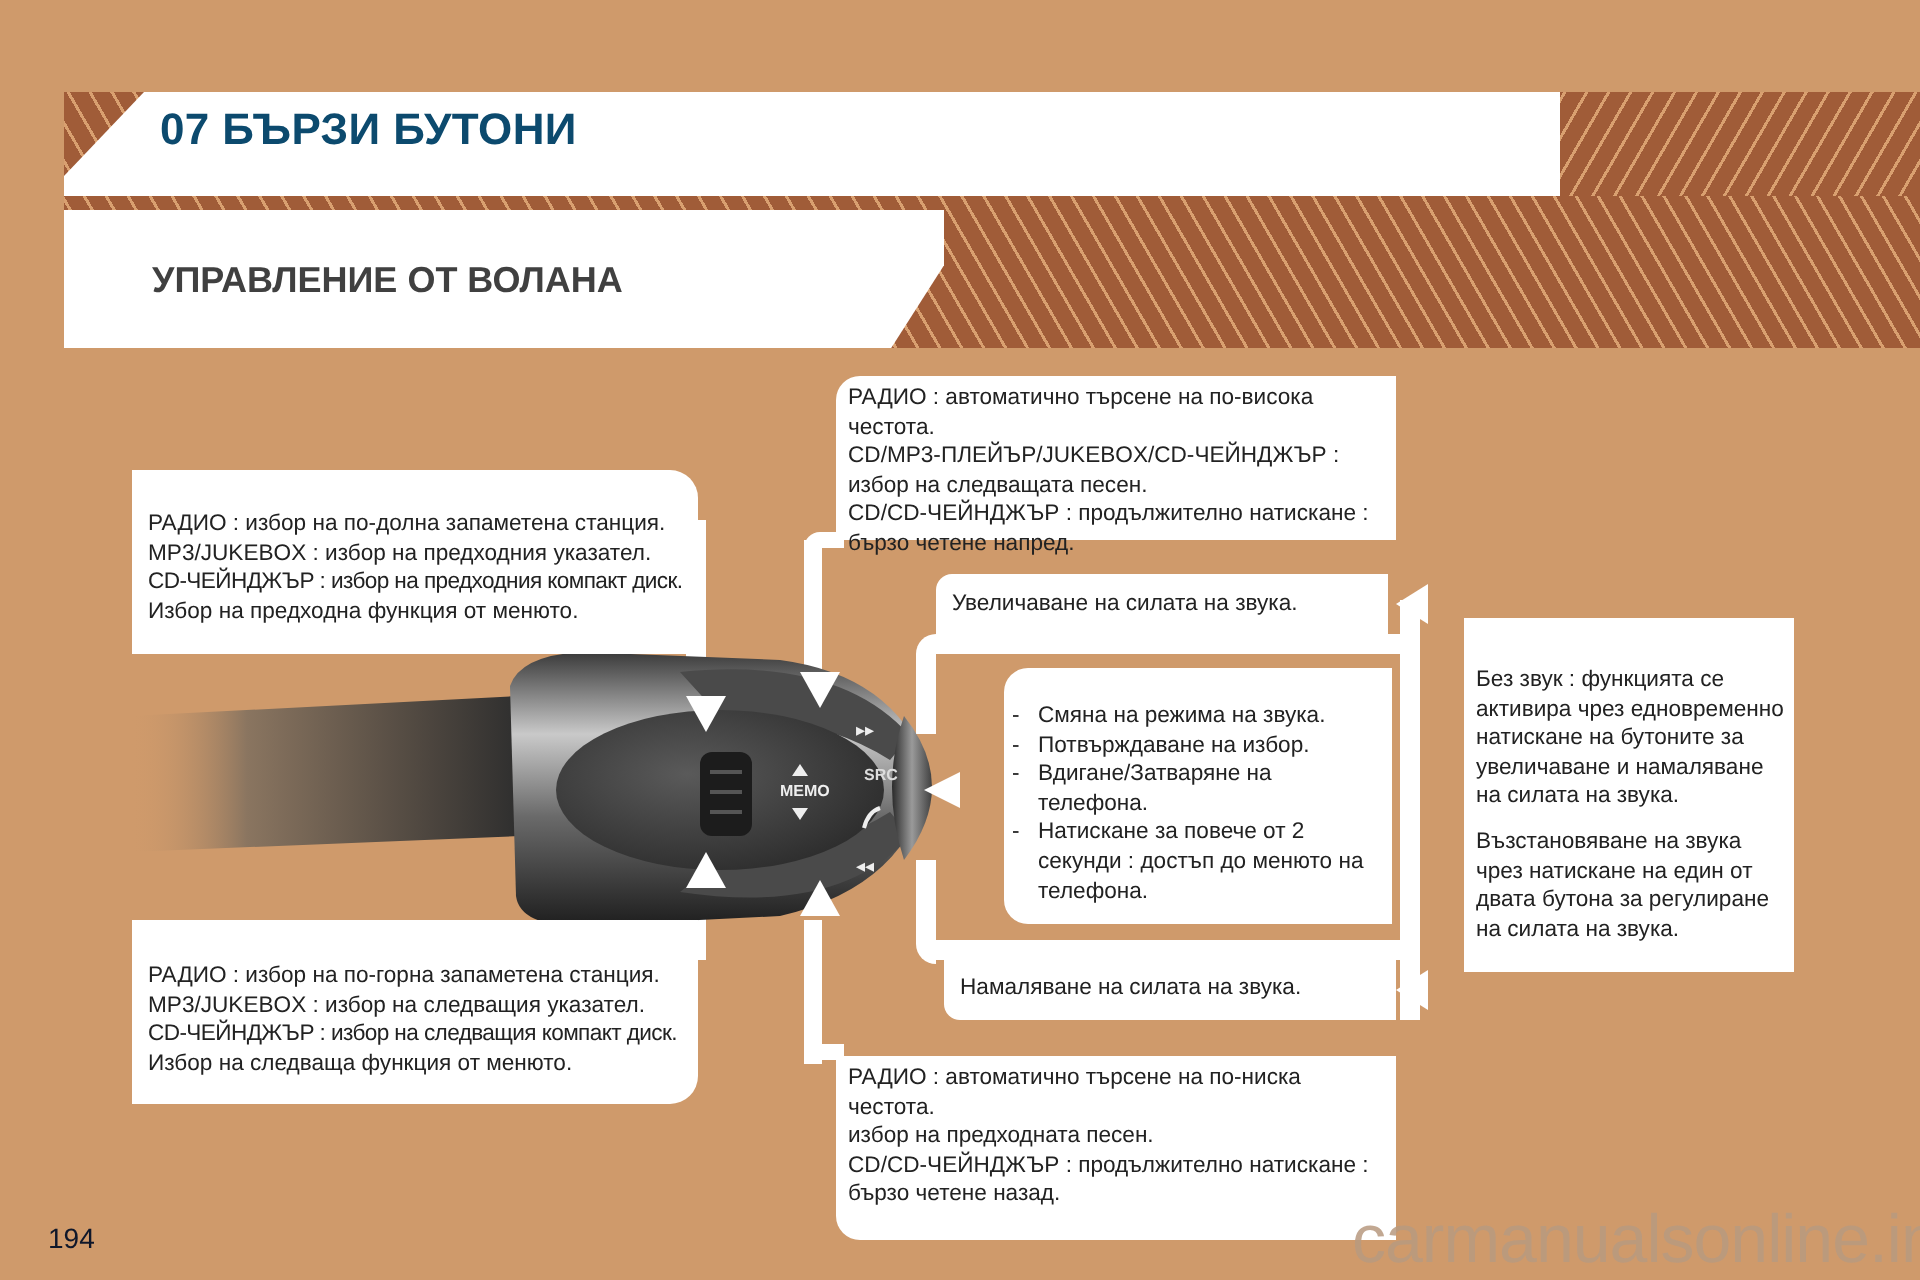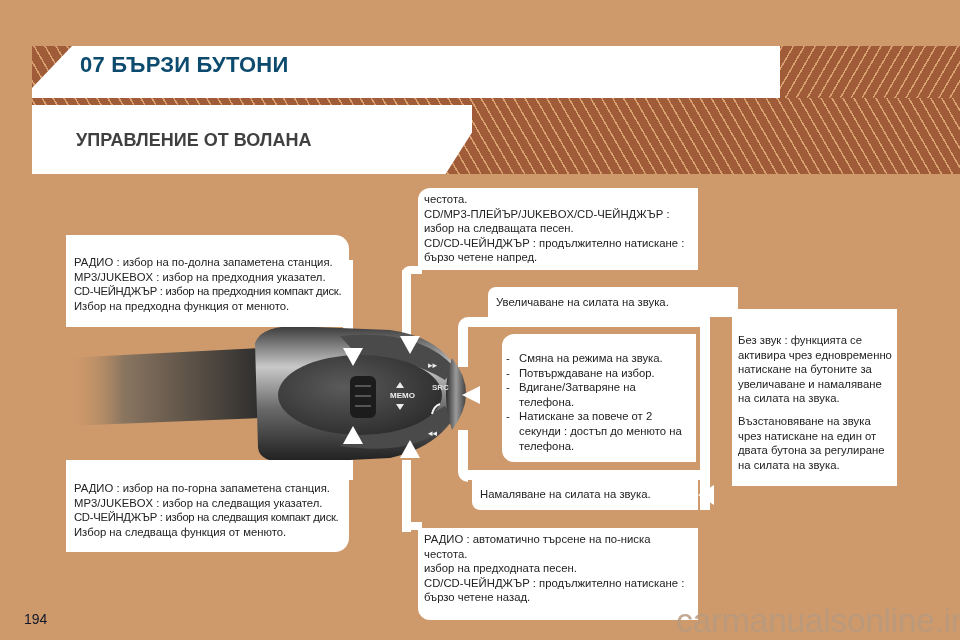--- a/index.html
+++ b/index.html
@@ -16,21 +16,21 @@
   #subtitle-box{left:32px;top:105px;width:440px;height:69px;background:#fff;
     clip-path:polygon(0 0,100% 0,100% 40%,94% 100%,0 100%);}
   #subtitle{left:76px;top:130px;font-size:18px;font-weight:bold;color:#404040;}
   
   .tbox{background:#fff;font-size:11.3px;line-height:14.6px;color:#222;box-sizing:border-box;}
   .tbox p{margin:0;}
   #box-left-top{left:66px;top:235px;width:283px;height:92px;padding:20px 6px 0 8px;border-radius:0 14px 0 0;}
   #box-left-bot{left:66px;top:460px;width:283px;height:92px;padding:21px 6px 0 8px;border-radius:0 0 14px 0;}
   #box-rt-top{left:418px;top:188px;width:280px;height:82px;padding:4px 6px 0 6px;border-radius:12px 0 0 0;}
   #box-rt-bot{left:418px;top:528px;width:280px;height:92px;padding:4px 6px 0 6px;border-radius:0 0 0 12px;}
-  #box-vol-up{left:488px;top:287px;width:250px;height:30px;padding:8px 0 0 8px;border-radius:8px 0 0 0;}
+  #box-vol-up{left:468px;top:287px;width:226px;height:30px;padding:8px 0 0 8px;border-radius:8px 0 0 0;}
   #box-vol-dn{left:472px;top:480px;width:226px;height:30px;padding:7px 0 0 8px;border-radius:0 0 0 8px;}
   #box-mid{left:502px;top:334px;width:194px;height:128px;padding:17px 6px 0 4px;border-radius:12px 0 0 12px;}
   #box-mute{left:732px;top:309px;width:165px;height:177px;padding:24px 4px 0 6px;}
   #box-mute p+p{margin-top:8px;}
   .li{display:flex;}
   .li .dash{width:13px;flex:none;}
   
   .wbar{background:#fff;}
   #page-no{left:24px;top:611px;font-size:14px;color:#0f172a;}
   #watermark{left:676px;top:601px;font-size:34px;color:#b89a80;letter-spacing:-0.5px;opacity:0.85;}
@@ -118,20 +118,21 @@
 </div>
 
 <div class="abs tbox" id="box-left-bot">
   <p>РАДИО : избор на по-горна запаметена станция.</p>
   <p>MP3/JUKEBOX : избор на следващия указател.</p>
   <p style="letter-spacing:-0.3px">CD-ЧЕЙНДЖЪР : избор на следващия компакт диск.</p>
   <p>Избор на следваща функция от менюто.</p>
 </div>
 
 <div class="abs tbox" id="box-rt-top">
+  <p>РАДИО : автоматично търсене на по-висока</p>
   <p>честота.</p>
   <p>CD/MP3-ПЛЕЙЪР/JUKEBOX/CD-ЧЕЙНДЖЪР :</p>
   <p>избор на следващата песен.</p>
   <p>CD/CD-ЧЕЙНДЖЪР : продължително натискане :</p>
   <p>бързо четене напред.</p>
 </div>
 
 <div class="abs tbox" id="box-vol-up">
   <p>Увеличаване на силата на звука.</p>
 </div>

